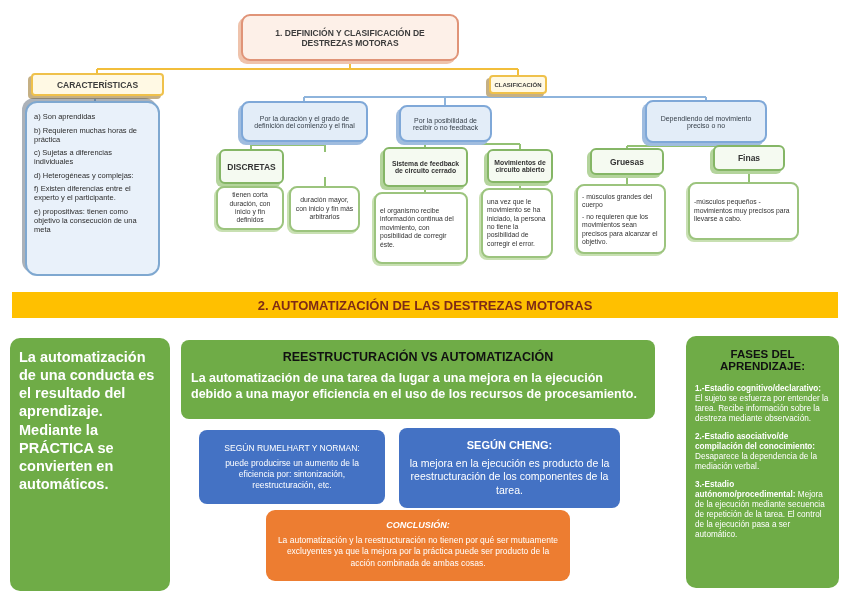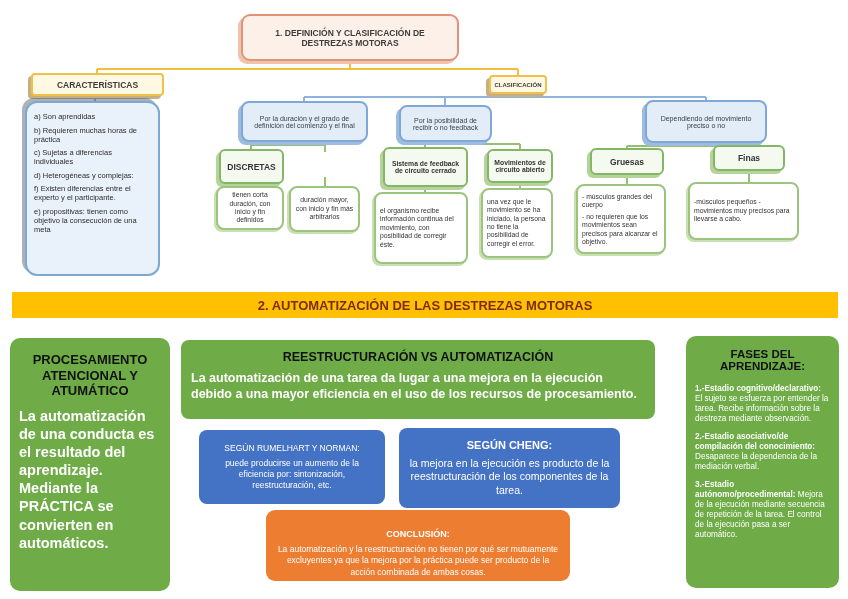--- a/index.html
+++ b/index.html
@@ -151,41 +151,40 @@
   </div>
   <div class="abs gleaf" style="left:688px;top:182px;width:111px;height:58px;display:flex;align-items:center;text-align:left;">
     <span>-músculos pequeños - movimientos muy precisos para llevarse a cabo.</span>
   </div>
 
   <div class="abs banner" style="left:12px;top:292px;width:826px;height:26px;">
     <span>2. AUTOMATIZACIÓN DE LAS DESTREZAS MOTORAS</span>
   </div>
 
   <div class="abs green-panel" style="left:10px;top:338px;width:160px;height:253px;">
-    <div class="panel-title" style="font-size:13px;line-height:1.2;margin:4px 0 8px;">PROCESAMIENTO ATENCIONAL Y ATUMÁTICO</div>
     <div style="font-size:14.5px;font-weight:bold;line-height:1.25;text-align:left;">La automatización de una conducta es el resultado del aprendizaje. Mediante la PRÁCTICA se convierten en automáticos.</div>
   </div>
 
   <div class="abs green-panel" style="left:181px;top:340px;width:474px;height:79px;border-radius:8px;padding:10px 10px;">
     <div class="panel-title" style="font-size:12.5px;margin-bottom:6px;">REESTRUCTURACIÓN VS AUTOMATIZACIÓN</div>
     <div style="font-size:12.5px;font-weight:bold;line-height:1.3;text-align:left;">La automatización de una tarea da lugar a una mejora en la ejecución debido a una mayor eficiencia en el uso de los recursos de procesamiento.</div>
   </div>
 
   <div class="abs blue-panel" style="left:199px;top:430px;width:186px;height:74px;">
     <div style="font-size:8.5px;font-weight:normal;margin-bottom:5px;">SEGÚN RUMELHART Y NORMAN:</div>
     <div style="font-size:8.5px;line-height:1.3;">puede producirse un aumento de la eficiencia por: sintonización, reestructuración, etc.</div>
   </div>
 
   <div class="abs blue-panel" style="left:399px;top:428px;width:221px;height:80px;">
     <div style="font-size:11px;font-weight:bold;margin-bottom:6px;">SEGÚN CHENG:</div>
     <div style="font-size:10.5px;line-height:1.3;">la mejora en la ejecución es producto de la reestructuración de los componentes de la tarea.</div>
   </div>
 
   <div class="abs orange-panel" style="left:266px;top:510px;width:304px;height:71px;">
-    <div style="font-size:9px;font-weight:bold;margin:12px 0 5px;">CONCLUSIÓN:</div>
+    <div style="font-size:9px;font-weight:bold;margin:3px 0 5px;font-style:italic;">CONCLUSIÓN:</div>
     <div style="font-size:8.5px;line-height:1.35;">La automatización y la reestructuración no tienen por qué ser mutuamente excluyentes ya que la mejora por la práctica puede ser producto de la acción combinada de ambas cosas.</div>
   </div>
 
   <div class="abs green-panel" style="left:686px;top:336px;width:153px;height:252px;padding:12px 9px;">
     <div class="panel-title" style="font-size:11.5px;margin-bottom:12px;">FASES DEL APRENDIZAJE:</div>
     <p class="fase-item"><b>1.-Estadio cognitivo/declarativo:</b> <span>El sujeto se esfuerza por entender la tarea. Recibe información sobre la destreza mediante observación.</span></p>
     <p class="fase-item"><b>2.-Estadio asociativo/de compilación del conocimiento:</b> <span>Desaparece la dependencia de la mediación verbal.</span></p>
     <p class="fase-item"><b>3.-Estadio autónomo/procedimental:</b> <span>Mejora de la ejecución mediante secuencia de repetición de la tarea. El control de la ejecución pasa a ser automático.</span></p>
   </div>
 

